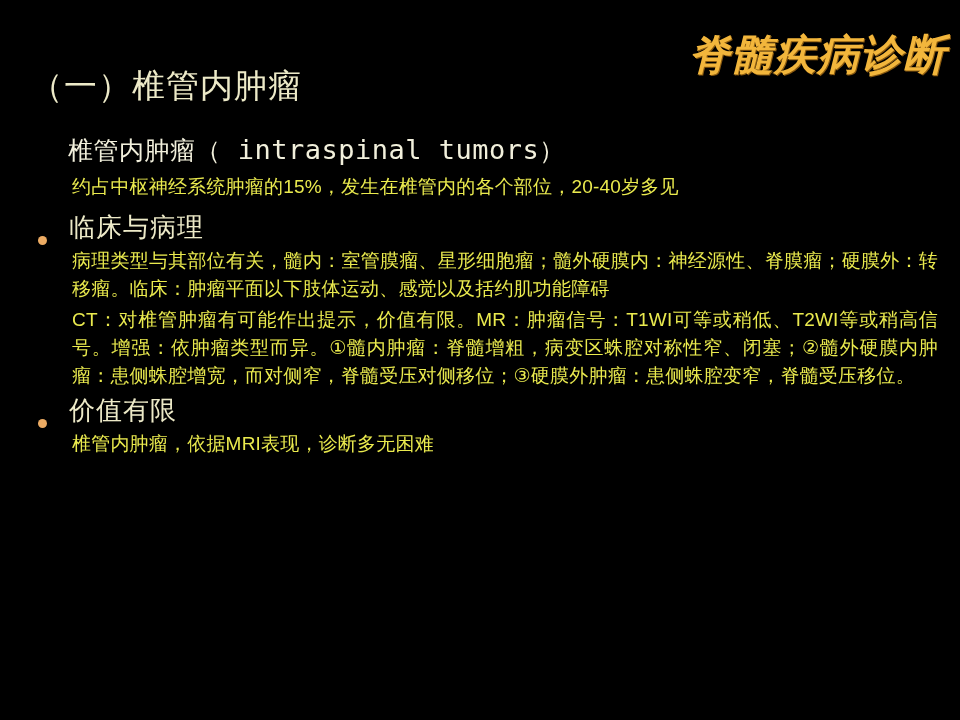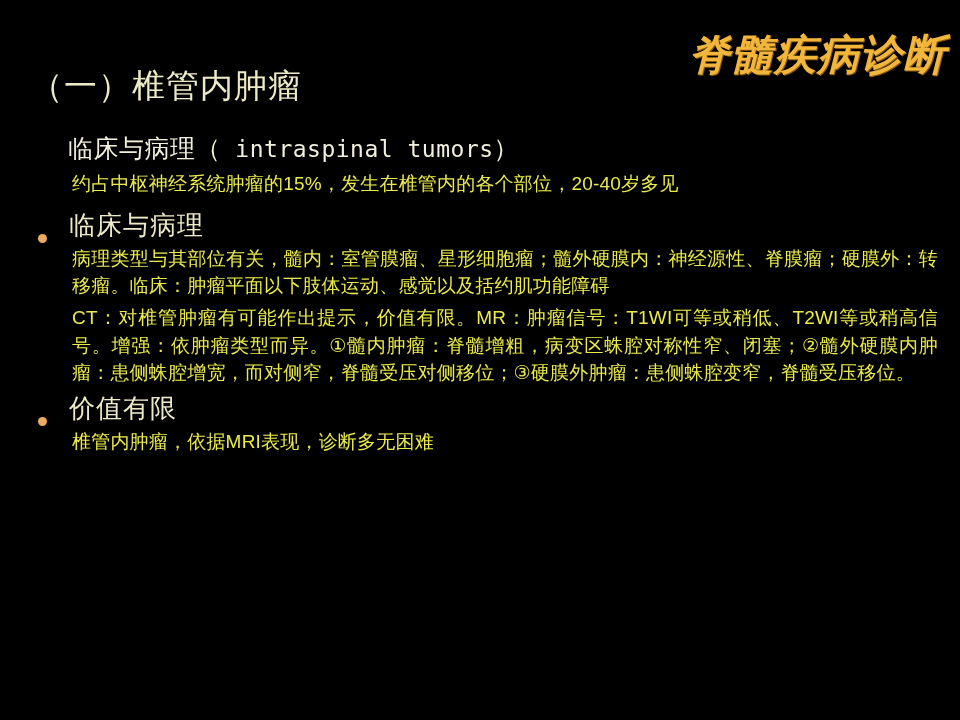--- a/index.html
+++ b/index.html
@@ -65,21 +65,21 @@
   .sub-heading {
     color: #F2F0DC;
     font-size: 25px;
     margin: 0 0 6px 46px;
     line-height: 1.25;
     letter-spacing: 0.5px;
     white-space: nowrap;
   }
   .sub-heading .latin {
     font-family: "DejaVu Sans Mono", "Liberation Mono", monospace;
-    font-size: 23px;
+    font-size: 27px;
     letter-spacing: 0.5px;
   }
 
   .para {
     color: #EAEA4E;
     font-size: 19px;
     line-height: 1.45;
     margin: 0 0 4px 50px;
     letter-spacing: 0.2px;
     text-align: justify;
@@ -118,21 +118,21 @@
 
 <div class="slide">
 
   <div class="banner-title">脊髓疾病诊断</div>
 
   <div class="section-heading">（一）椎管内肿瘤</div>
 
   <div class="content">
 
     <div class="sub-heading">
-      <span>临床与病理（</span><span class="latin"> intraspinal tumors</span><span>）</span>
+      <span>椎管内肿瘤（</span><span class="latin"> intraspinal tumors</span><span>）</span>
     </div>
 
     <p class="para first-para">约占中枢神经系统肿瘤的15%，发生在椎管内的各个部位，20-40岁多见</p>
 
     <div class="block block-1">
       <div class="bullet-row">
         <span class="bullet-dot"></span>
         <span class="bullet-label">临床与病理</span>
       </div>
       <p class="para">病理类型与其部位有关，髓内：室管膜瘤、星形细胞瘤；髓外硬膜内：神经源性、脊膜瘤；硬膜外：转移瘤。临床：肿瘤平面以下肢体运动、感觉以及括约肌功能障碍</p>

